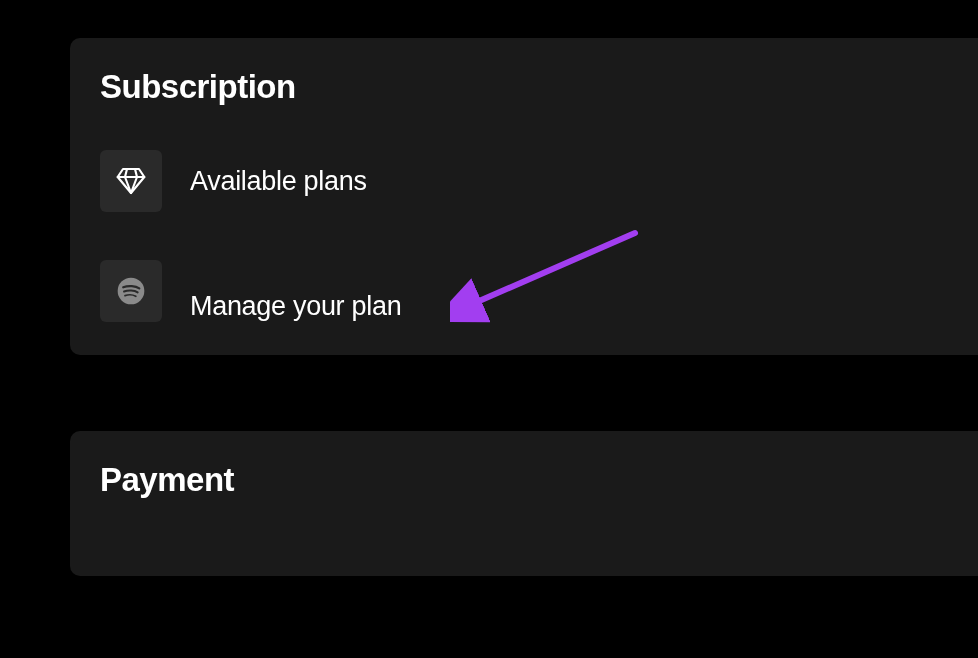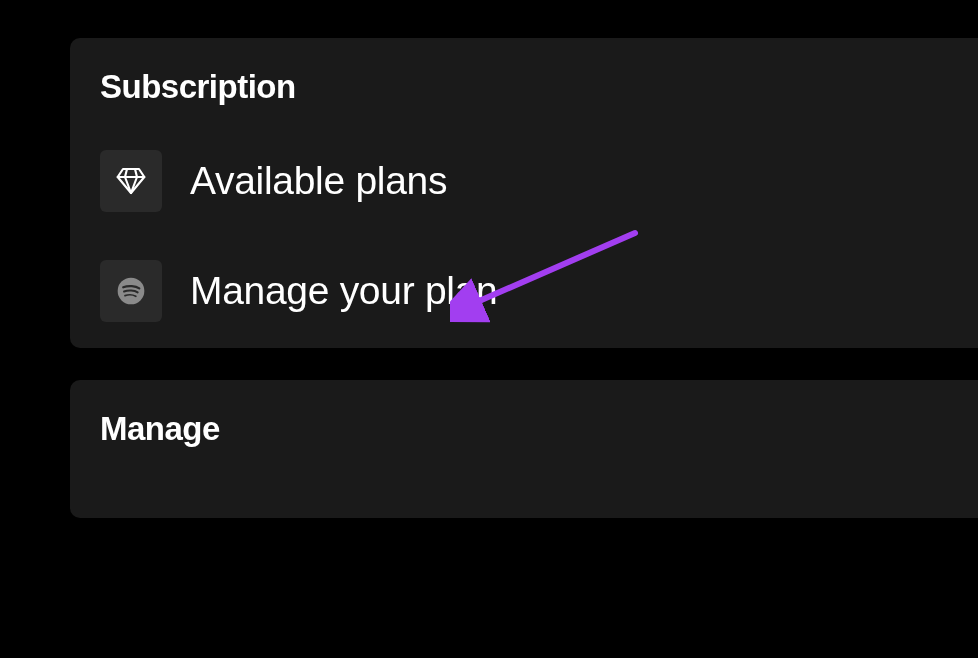--- a/index.html
+++ b/index.html
@@ -12,58 +12,59 @@
       font-family: -apple-system, BlinkMacSystemFont, 'Segoe UI', Helvetica, Arial, sans-serif;
       width: 978px;
       height: 658px;
       overflow: hidden;
       padding-top: 38px;
       padding-left: 70px;
     }
     .card {
       background: #1a1a1a;
       border-radius: 10px 0 0 10px;
-      padding: 30px 30px 26px 30px;
-      margin-bottom: 32px;
+      padding: 30px 30px 33px 30px;
+      margin-bottom: 76px;
       width: 908px;
     }
     .card-title {
       color: #ffffff;
       font-size: 33px;
       font-weight: 700;
       margin-bottom: 44px;
       letter-spacing: -0.5px;
     }
     .menu-item {
       display: flex;
       align-items: center;
       gap: 28px;
       margin-bottom: 48px;
       cursor: pointer;
     }
     .menu-item:last-child {
       margin-bottom: 0;
+      align-items: flex-end;
     }
     .icon-box {
       width: 62px;
       height: 62px;
       background: #2a2a2a;
       border-radius: 6px;
       display: flex;
       align-items: center;
       justify-content: center;
       flex-shrink: 0;
     }
     .icon-box svg {
       width: 32px;
       height: 32px;
     }
     .menu-label {
       color: #ffffff;
-      font-size: 39px;
+      font-size: 27px;
       font-weight: 500;
       letter-spacing: -0.3px;
     }
     .arrow-annotation {
       position: absolute;
       left: 450px;
       top: 225px;
       pointer-events: none;
     }
   </style>
@@ -92,21 +93,21 @@
         <path d="M6.2 9.2 C10 7.8 15.5 8.2 18.2 10" stroke="#2a2a2a" stroke-width="1.7" stroke-linecap="round" fill="none"></path>
         <path d="M6.8 12.4 C10 11.2 14.5 11.5 17 13" stroke="#2a2a2a" stroke-width="1.5" stroke-linecap="round" fill="none"></path>
         <path d="M7.5 15.5 C10 14.6 13.5 14.8 15.6 16" stroke="#2a2a2a" stroke-width="1.3" stroke-linecap="round" fill="none"></path>
       </svg>
     </div>
     <span class="menu-label">Manage your plan</span>
   </div>
 </div>
 
 <div class="card">
-  <h2 class="card-title">Manage</h2>
+  <h2 class="card-title">Payment</h2>
 
 </div>
 
 <svg class="arrow-annotation" width="200" height="110" viewBox="0 0 200 110">
   <defs>
     <marker id="arrowhead" markerWidth="9" markerHeight="8" refX="2" refY="4" orient="auto">
       <polygon points="0 0, 9 4, 0 8" fill="#a23ef0"></polygon>
     </marker>
   </defs>
   <line x1="185" y1="8" x2="20" y2="80" stroke="#a23ef0" stroke-width="6" stroke-linecap="round" marker-end="url(#arrowhead)"></line>

